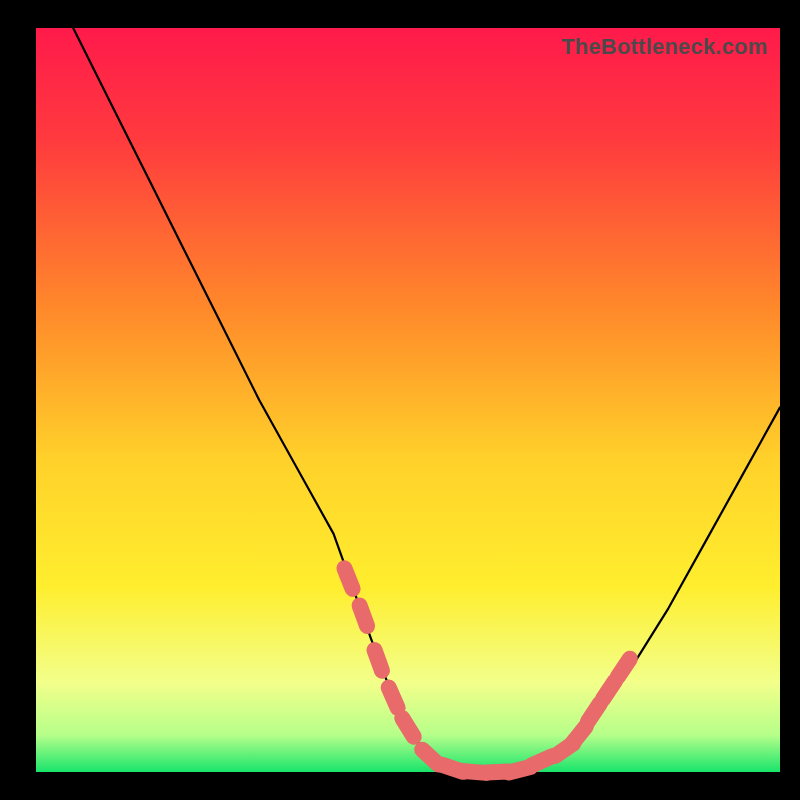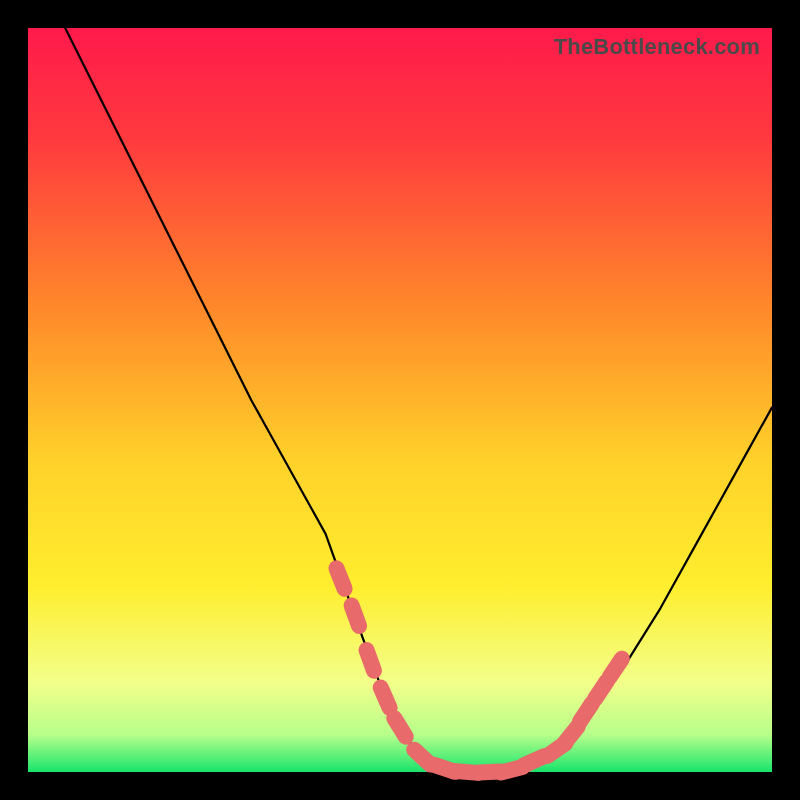--- a/index.html
+++ b/index.html
@@ -12,21 +12,21 @@
     font-family: Arial, Helvetica, sans-serif;
   }
   .frame {
     position: relative;
     width: 800px;
     height: 800px;
     background: #000;
   }
   .plot-area {
     position: absolute;
-    left: 28px;
+    left: 36px;
     top: 28px;
     width: 744px;
     height: 744px;
     text-align: center;
     
   }
   .watermark {
     position: absolute;
     top: 6px;
     right: 12px;

